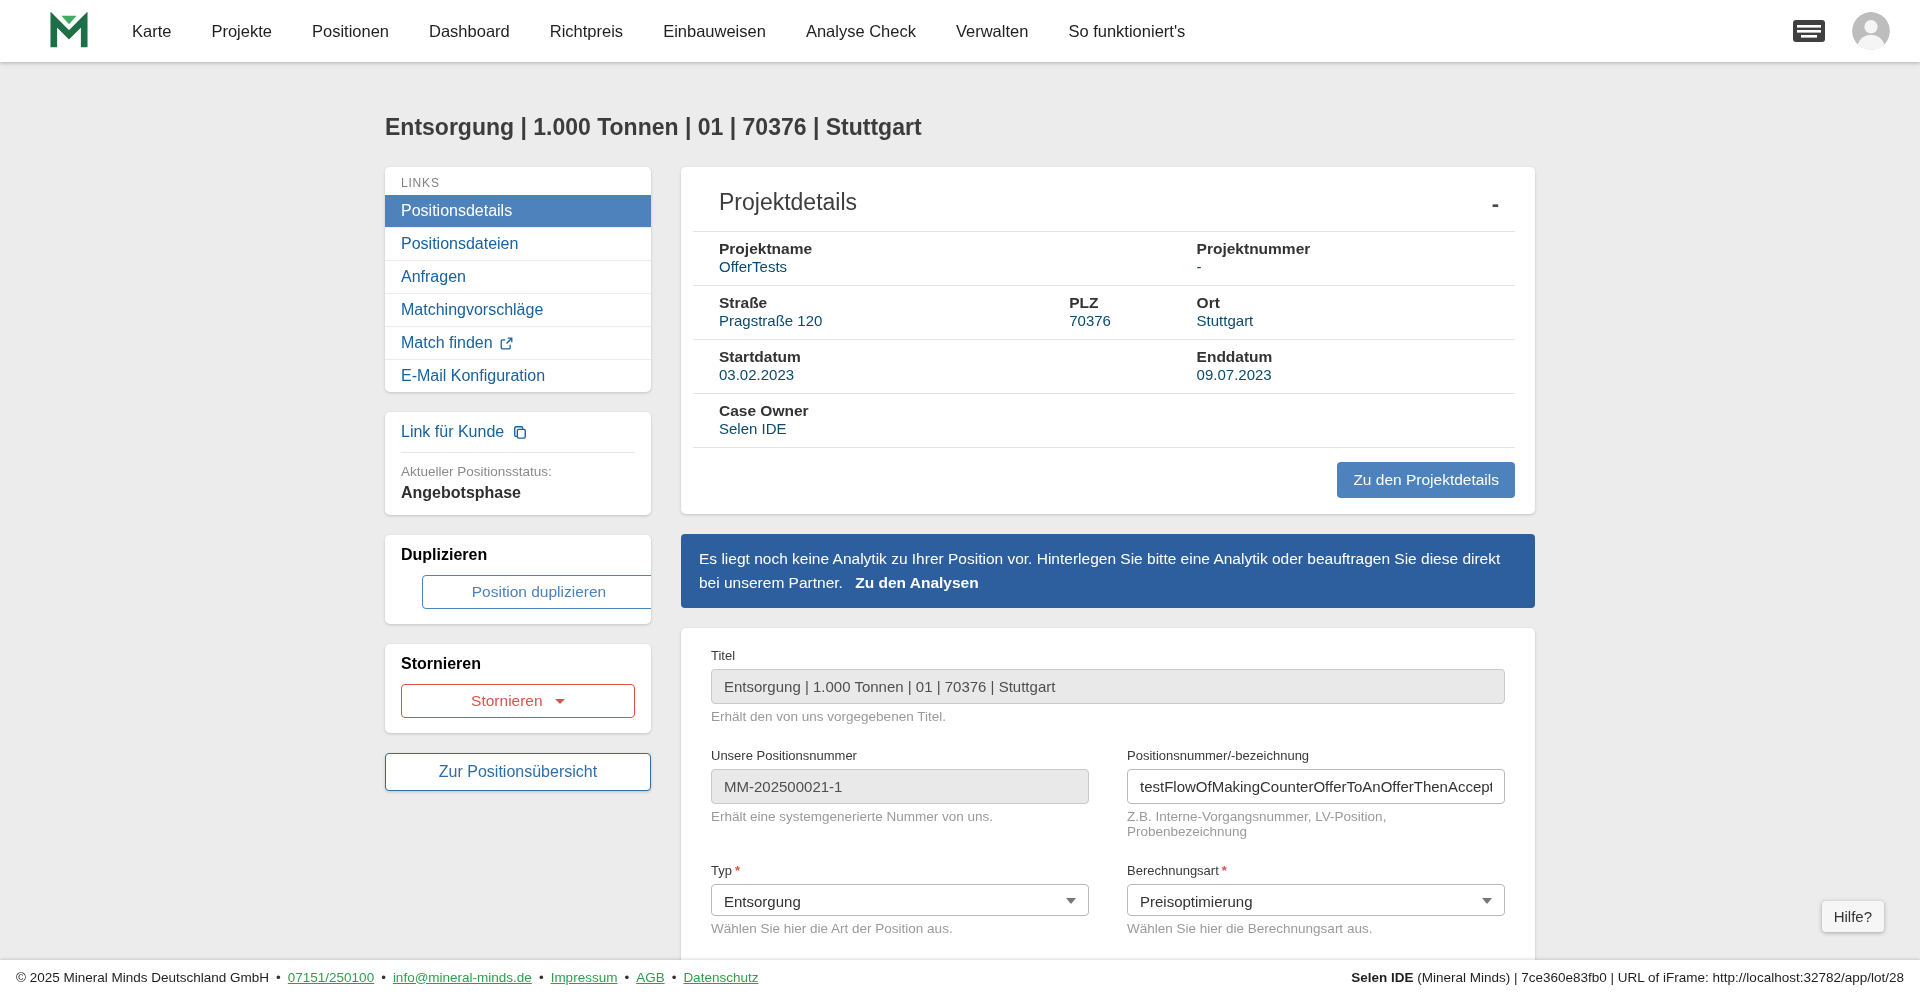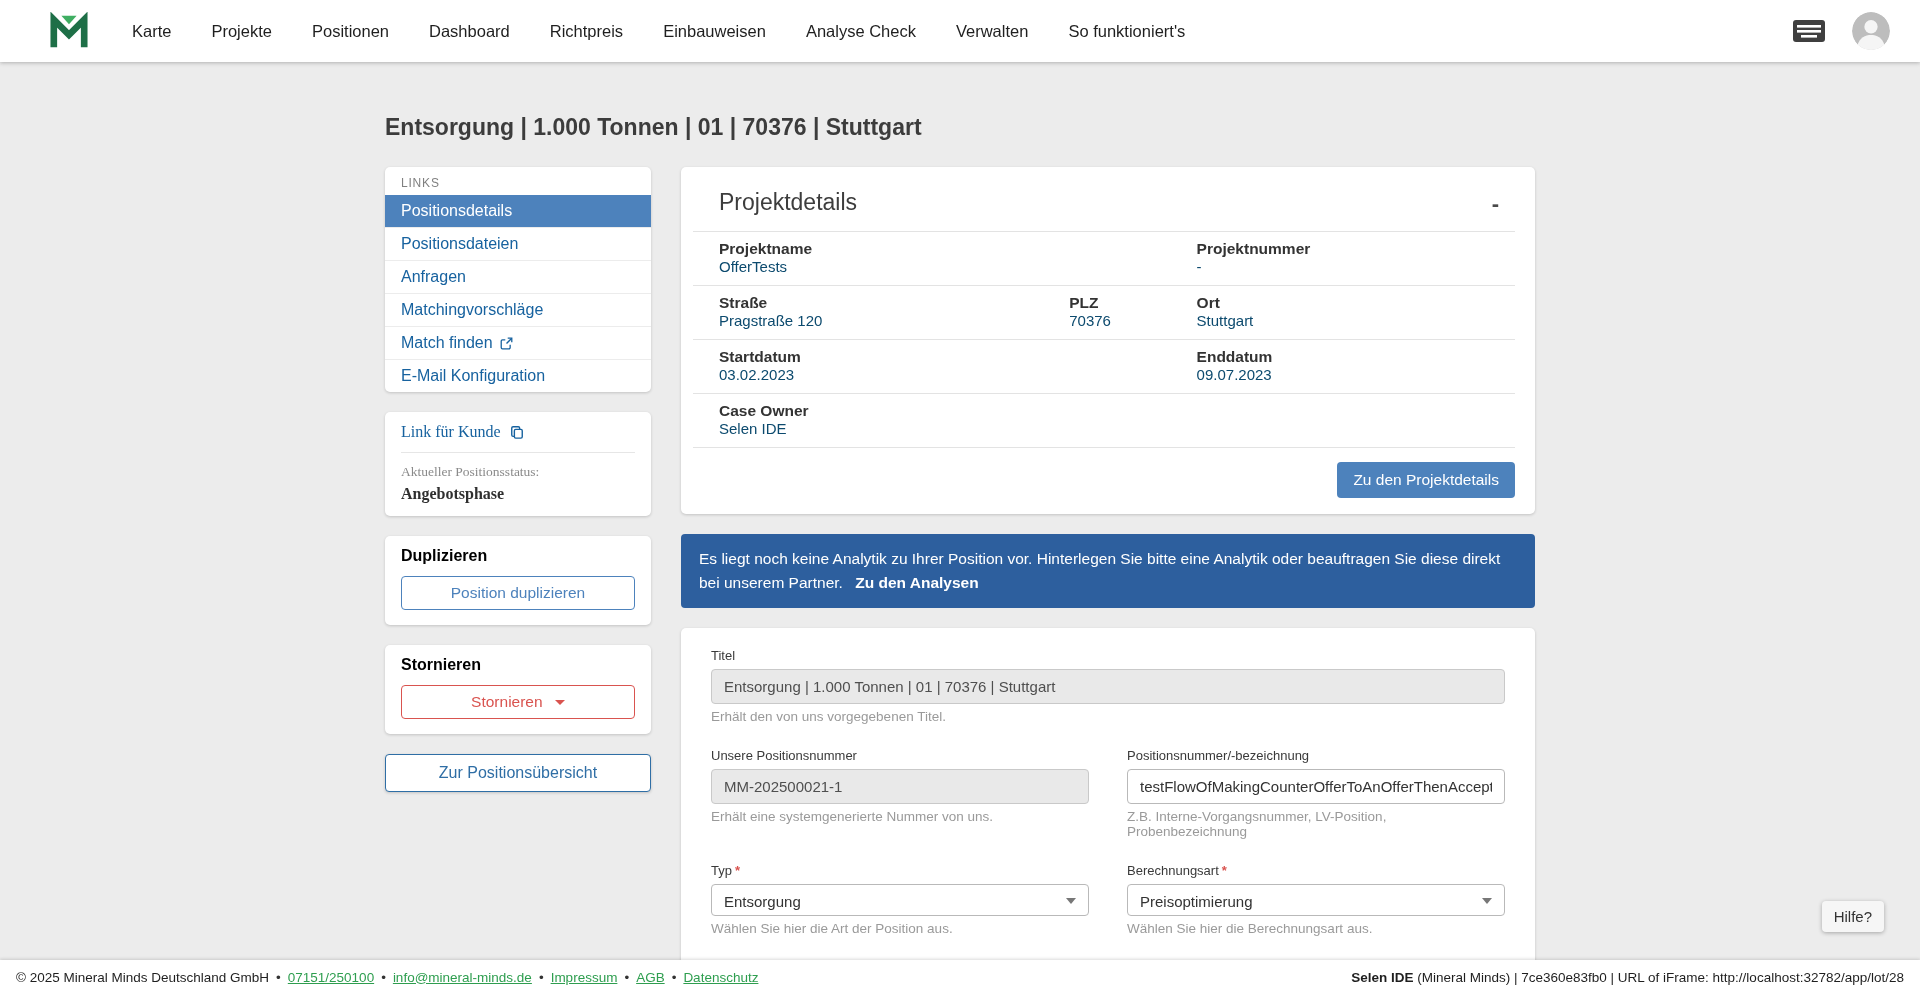--- a/index.html
+++ b/index.html
@@ -29,31 +29,31 @@
 
   
   .side-card { margin-bottom:20px; overflow:hidden; }
   .links-header { padding:9px 16px 5px 16px; font-size:12px; color:#808080; letter-spacing:.8px; }
   .side-link { display:flex; align-items:center; gap:7px; padding:7px 16px; font-size:16px;
     color:#17629f; cursor:pointer; }
   .side-link + .side-link { border-top:1px solid #ececec; }
   .side-link.selected { background:#4d82bc; color:#fff; }
   .ext-icon { display:flex; color:#17629f; }
 
-  .status-card { padding:11px 16px 13px 16px;font-family:Liberation Serif, serif; }
+  .status-card { padding:11px 16px 13px 16px; }
   .customer-link { color:#17629f; font-size:16px; display:flex; align-items:center; gap:9px;
     padding-bottom:11px; border-bottom:1px solid #e6e6e6; cursor:pointer; }
   .status-label { margin-top:11px; font-size:13.5px; color:#8a8a8a; }
   .status-value { margin-top:5px; font-size:16px; font-weight:700; color:#2f2f2f; }
 
   .action-card { padding:11px 16px 15px 16px; }
   .card-h { font-size:16px; font-weight:700; color:#000000; margin-bottom:11px; }
   .btn { font-family:inherit; cursor:pointer; border-radius:4px; font-size:15.5px; }
   .btn-outline-blue { display:block; width:100%; padding:7px 0; background:#fff;
-    border:1px solid #4d82bc; color:#4d82bc; }
+    border:1px solid #4d82bc; color:#4d82bc;margin-left:21px; }
   .btn-outline-red { display:block; width:100%; padding:7px 0; background:#fff;
     border:1px solid #d9534f; color:#d9534f; }
   .caret-down { display:inline-block; margin-left:8px; width:0; height:0;
     border-left:5px solid transparent; border-right:5px solid transparent;
     border-top:5px solid currentColor; vertical-align:middle; }
   .btn-overview { display:block; width:100%; padding:9px 0; background:#fff;
     border:1px solid #2f6ea5; color:#2f6ea5; font-size:16px;
     box-shadow:0 1px 3px rgba(0,0,0,.18); }
 
   

